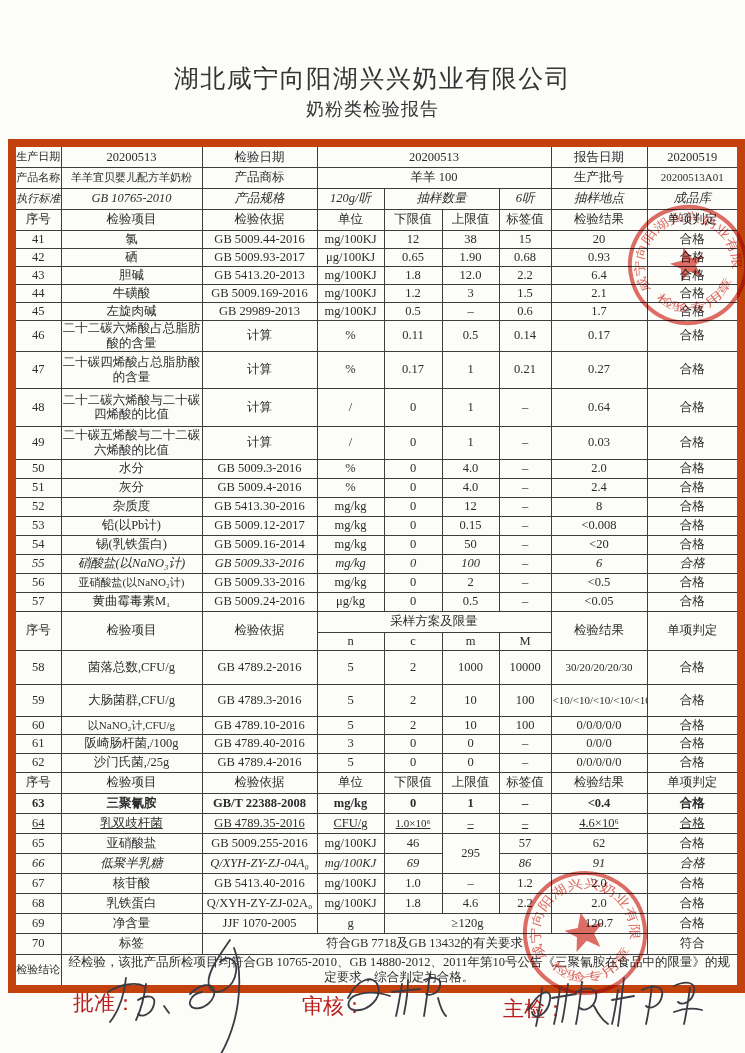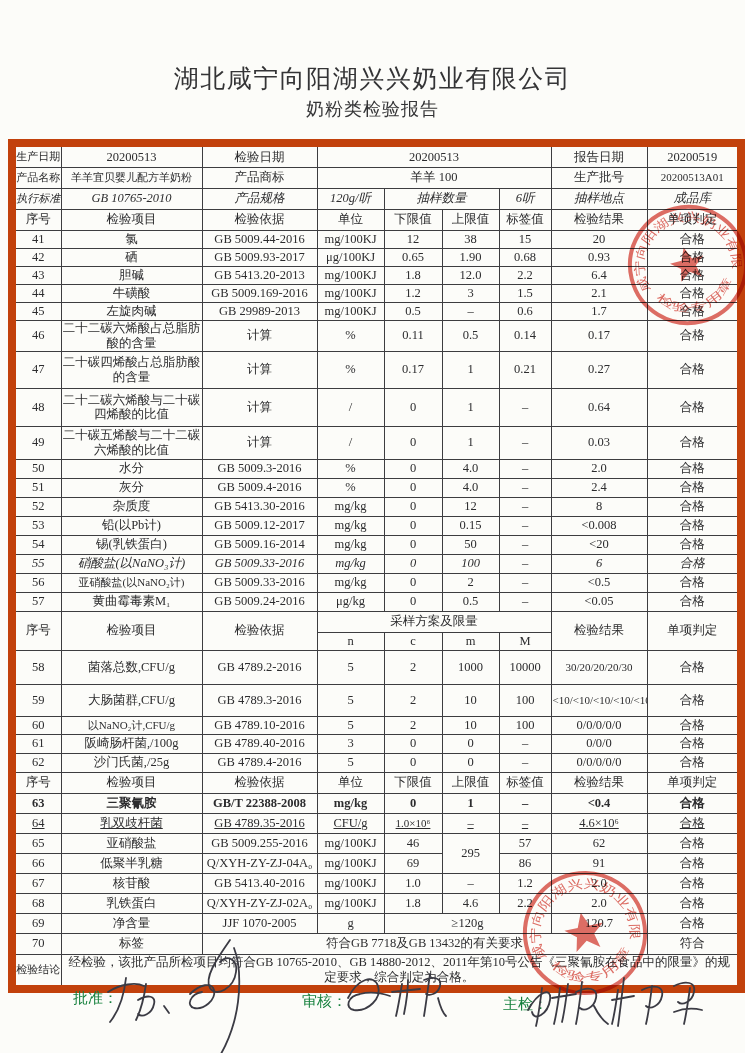--- a/index.html
+++ b/index.html
@@ -29,21 +29,21 @@
   td{
     border:1px solid #3d3d40;
     font-size:12.5px;line-height:1.15;
     text-align:center;vertical-align:middle;
     padding:0 1px;color:#2c2c2e;
     overflow:hidden;
   }
   td.lbl{font-size:11px;padding:0;}
   td.sm{font-size:11px;}
   td.concl{font-size:12.5px;line-height:15px;padding:0 3px;}
-  .sig-label{position:absolute;font-size:15px;color:#15803d;}
+  .sig-label{position:absolute;font-size:21px;color:#b91c1c;}
   .sig{position:absolute;}
   .sig path{fill:none;stroke:#3b3b44;stroke-width:1.8;stroke-linecap:round;}
   .stamp{position:absolute;mix-blend-mode:multiply;opacity:.78;}
   .stamp .ink{fill:#d6453b;}
   .stamp circle{fill:none;stroke:#d6453b;}
   .stamp text{fill:#d6453b;font-family:"Liberation Serif","DejaVu Serif",serif;}
 </style>
 </head>
 <body>
 
@@ -395,21 +395,21 @@
           <td>65</td>
           <td>亚硝酸盐</td>
           <td>GB 5009.255-2016</td>
           <td>mg/100KJ</td>
           <td>46</td>
           <td rowspan="2">295</td>
           <td>57</td>
           <td>62</td>
           <td>合格</td>
         </tr>
-        <tr style="height: 20px;">
+        <tr style="height: 20px; font-style: italic;">
           <td>66</td>
           <td>低聚半乳糖</td>
           <td>Q/XYH-ZY-ZJ-04A₀</td>
           <td>mg/100KJ</td>
           <td>69</td>
           <td>86</td>
           <td>91</td>
           <td>合格</td>
         </tr>
         <tr style="height: 20px;">

